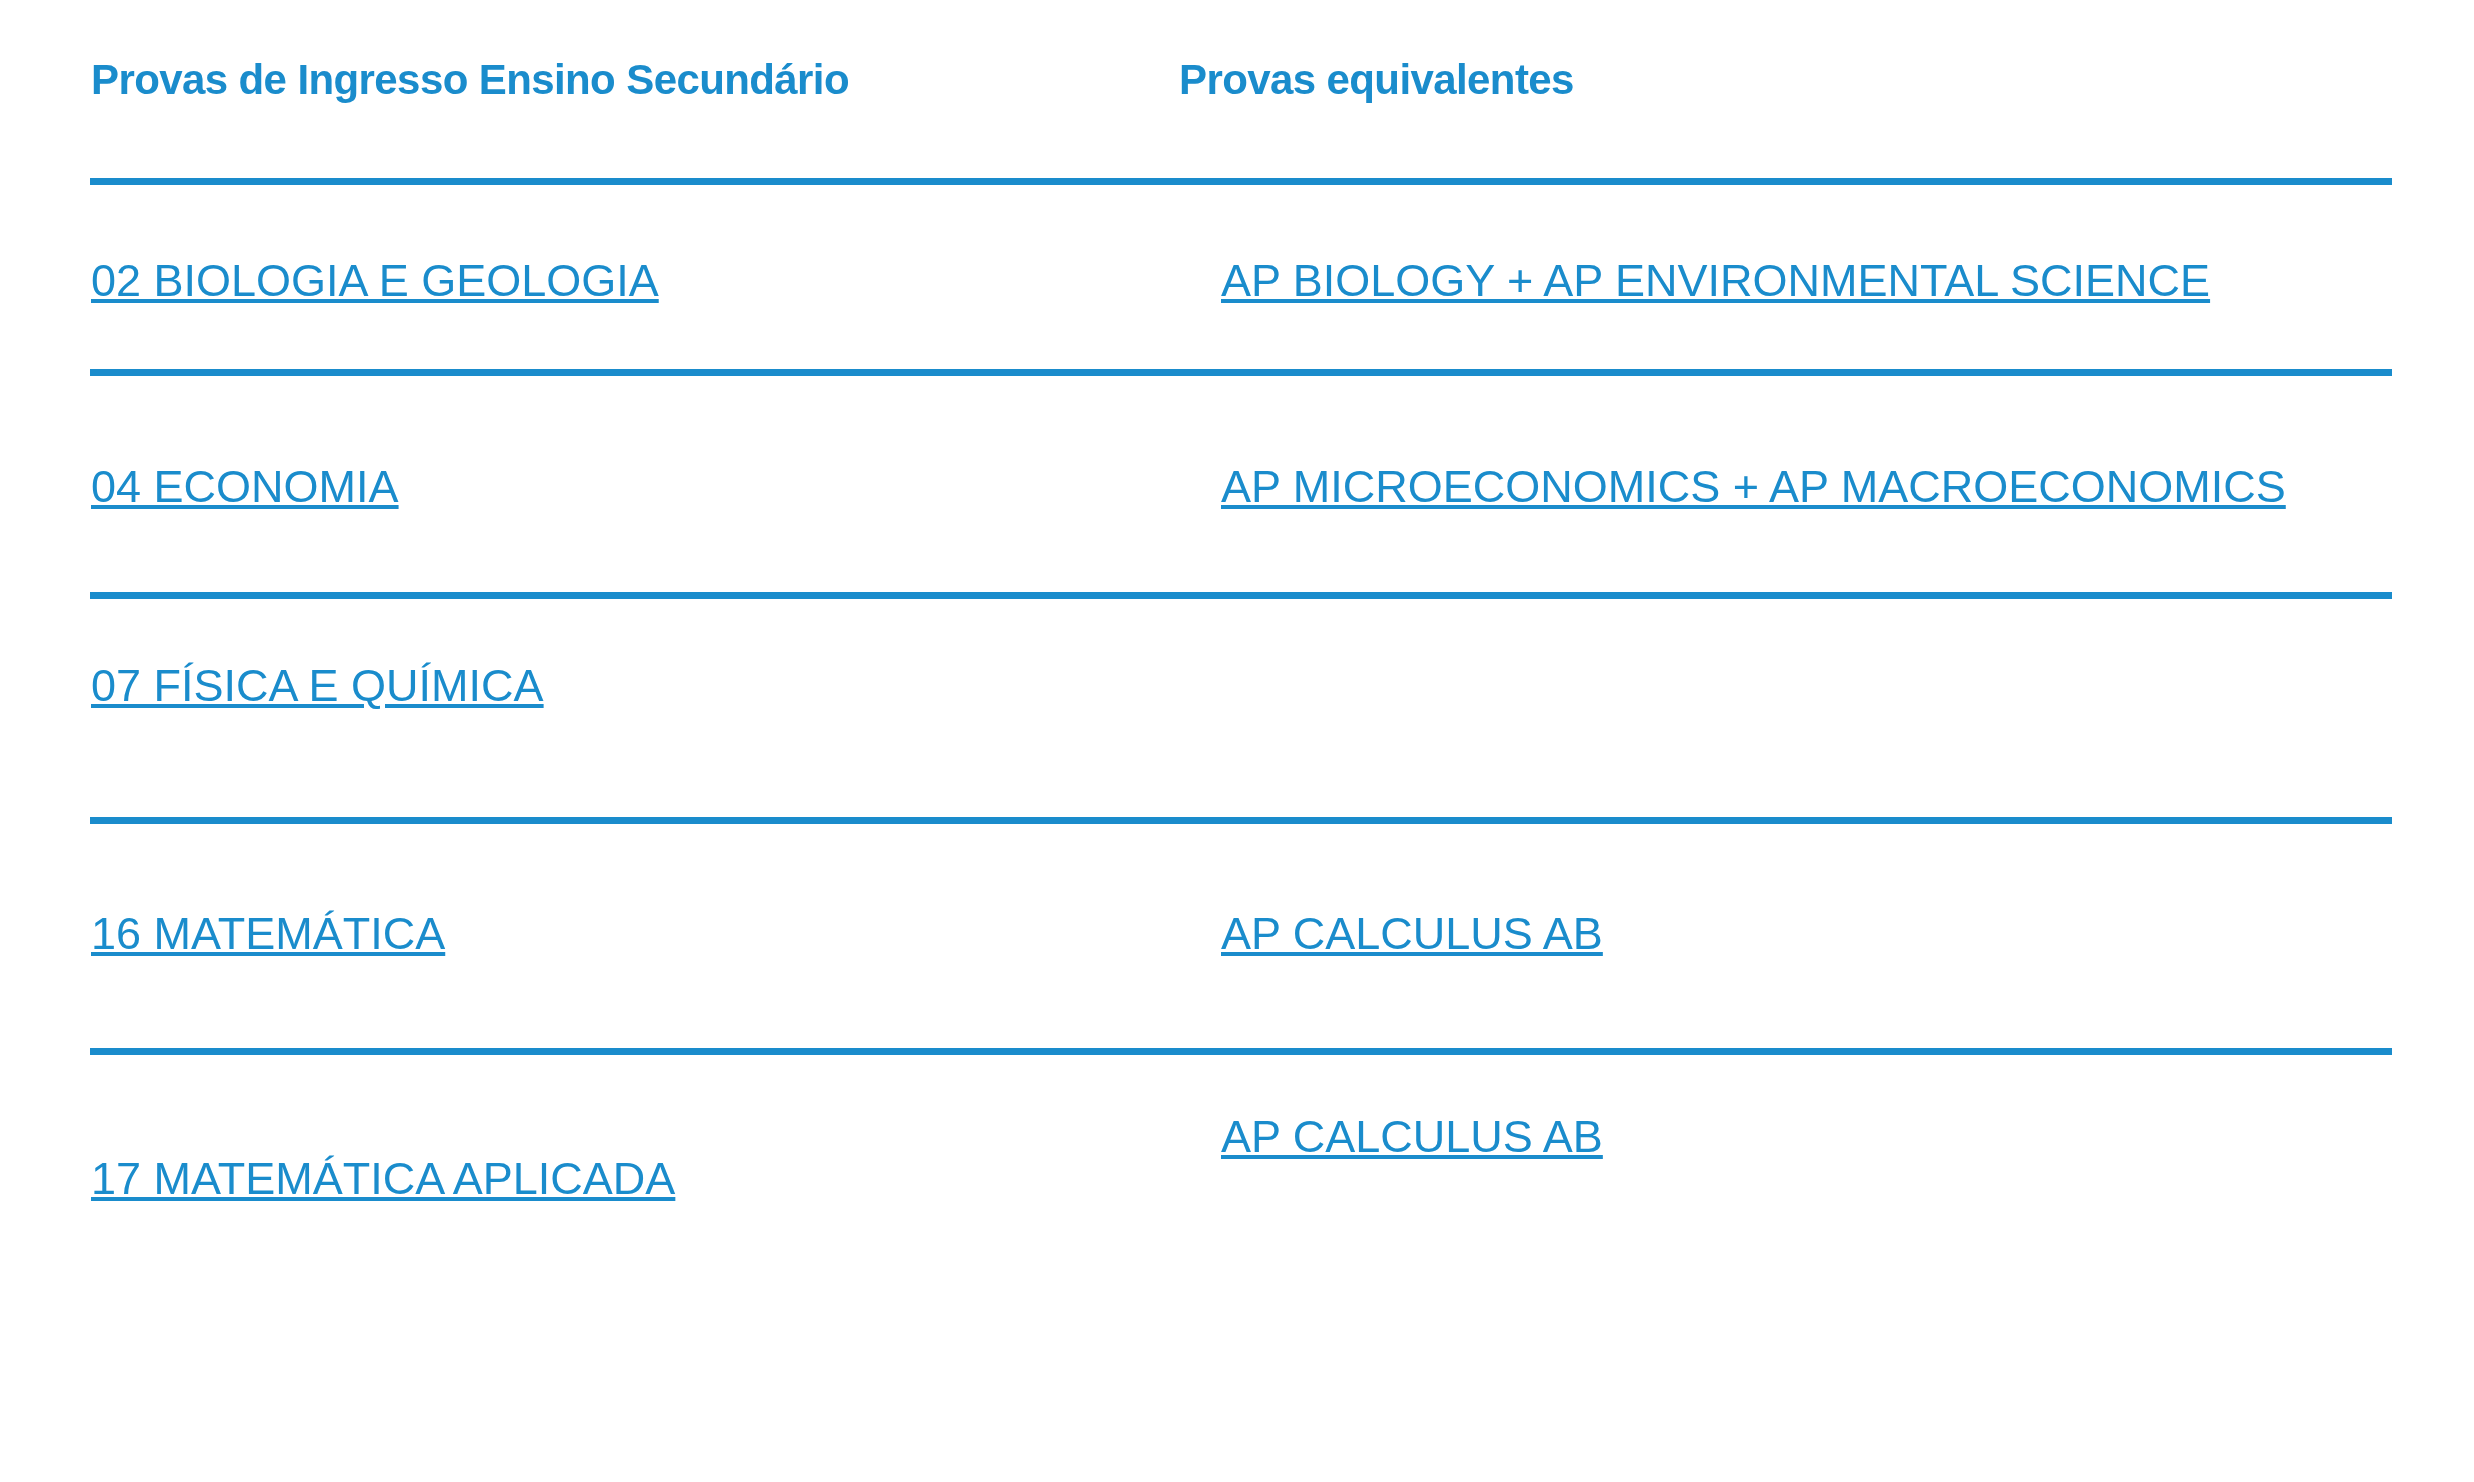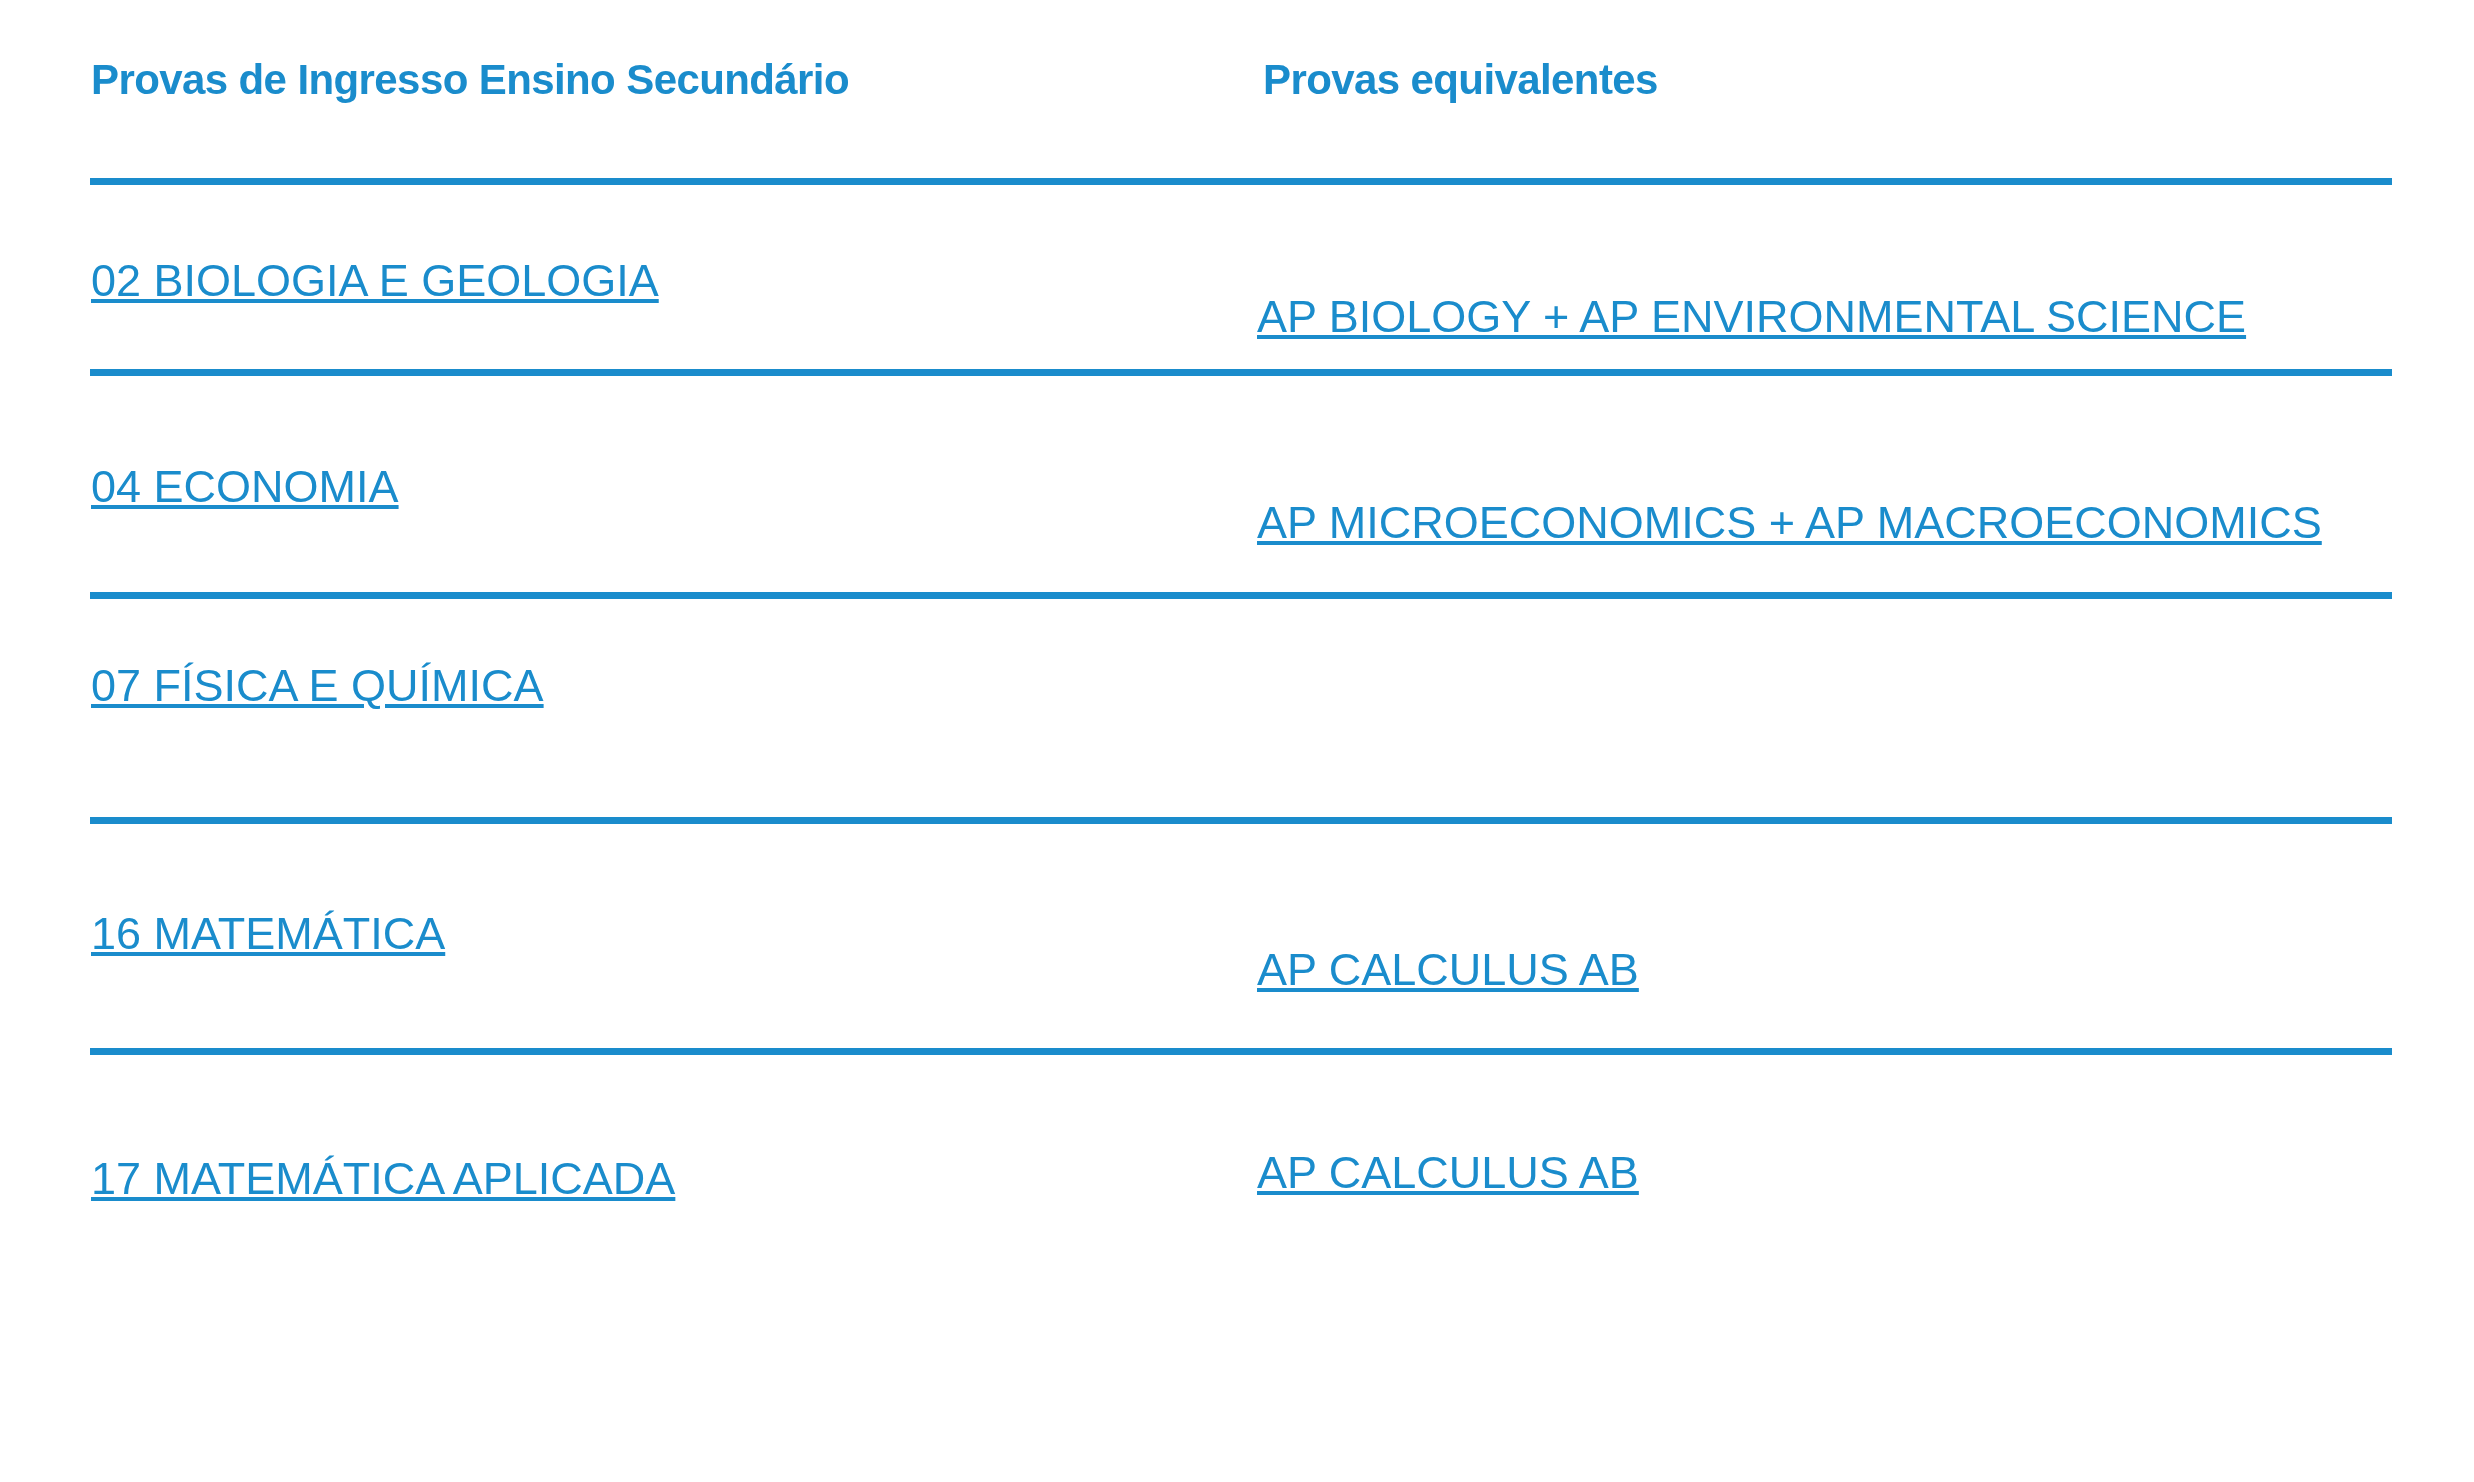--- a/index.html
+++ b/index.html
@@ -1,25 +1,25 @@
 <!DOCTYPE html>
 <html style="font-size:9.7px"><head>
 <meta charset="utf-8">
 <style>
   html, body { margin:0; padding:0; background:#ffffff; }
   body { width:2475px; height:1482px; position:relative; overflow:hidden;
          font-family:"Liberation Sans", sans-serif; color:#1a8ccc; }
   .page { position:absolute; left:0; top:0; width:2475px; height:1072px; }
   .hdr { position:absolute; font-weight:bold; font-size:42px; line-height:61px; letter-spacing:-0.6px; }
   .hdr.left { left:91px; top:49px; width:1031px; }
-  .hdr.right { left:1263px; top:49px; }
+  .hdr.right { left:1179px; top:49px; }
   .rule { position:absolute; left:90px; width:2302px; height:7.3px; background:#1a8ccc; }
   .cell { position:absolute; font-size:45px; line-height:61px; text-transform:uppercase; letter-spacing:0px; white-space:nowrap;text-decoration:underline; }
   .cell.c1 { left:91px; }
-  .cell.c2 { left:1257px;margin-top:36px; }
+  .cell.c2 { left:1221px; }
 </style>
 </head>
 <body>
 
 <div class="page">
 
   <div class="hdr left">
     <div>Provas de Ingresso Ensino Secundário</div>
   </div>
   <div class="hdr right">Provas equivalentes</div>

